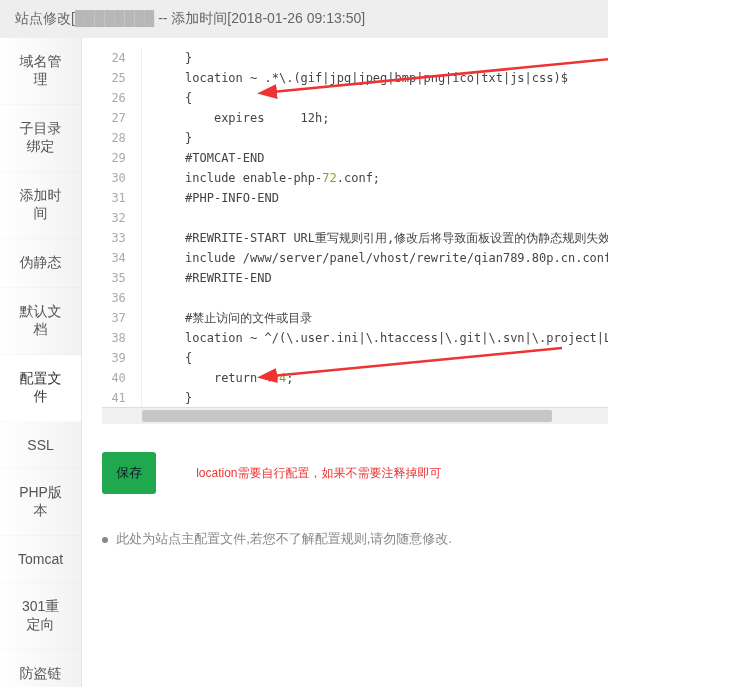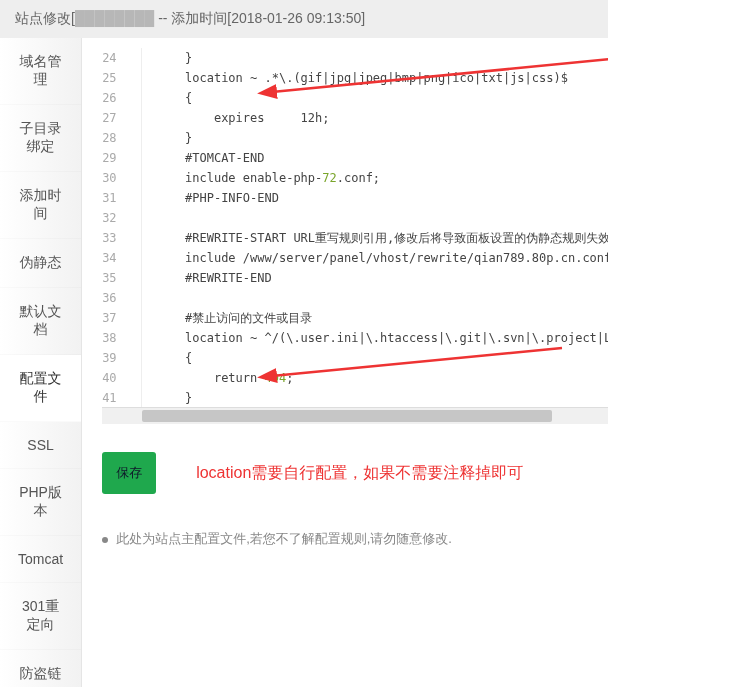--- a/index.html
+++ b/index.html
@@ -5,28 +5,28 @@
     * { margin: 0; padding: 0; box-sizing: border-box; }
     body { font-family: "Microsoft YaHei", sans-serif; font-size: 13px; background: #fff; color: #333; }
     .container { width: 608px; height: 689px; position: relative; overflow: hidden; }
     .header { background: #eee; padding: 10px 15px; font-size: 14px; color: #666; }
     .body { display: flex; height: calc(100% - 40px); }
     .sidebar { width: 130px; background: linear-gradient(to right, #fff, #f2f2f2); border-right: 1px solid #e5e5e5; }
     .sidebar-item { padding: 15px 18px; font-size: 14px; color: #555; cursor: pointer; border-bottom: 1px solid rgba(0,0,0,0.02); text-align: center; }
     .sidebar-item.active { background: #fff; font-weight: 500; color: #333; }
     .main { flex: 1; padding: 10px 0 0 20px; position: relative; }
     .editor { position: relative; border-bottom: 1px solid #ddd; height: 360px; overflow: hidden; }
-    .gutter { position: absolute; left: 0; top: 0; width: 40px; background: #fff; border-right: 1px solid #eee; text-align: left; padding-right: 6px; color: #aaa; font-family: Consolas, monospace; font-size: 12px; line-height: 20px; }
+    .gutter { position: absolute; left: 0; top: 0; width: 40px; background: #fff; border-right: 1px solid #eee; text-align: center; padding-right: 6px; color: #aaa; font-family: Consolas, monospace; font-size: 12px; line-height: 20px; }
     .code { margin-left: 40px; padding-left: 14px; font-family: Consolas, monospace; font-size: 12px; line-height: 20px; white-space: pre; color: #444; }
     .num { color: #7aa52b; }
     .hscroll { height: 16px; background: #f0f0f0; position: relative; }
     .hscroll-thumb { position: absolute; left: 40px; top: 2px; width: 410px; height: 12px; background: #c6c6c6; border-radius: 2px; }
     .save-row { display: flex; align-items: center; margin-top: 28px; gap: 40px; }
     .save-btn { background: #1fa84d; color: #0f172a; border: none; padding: 12px 14px; font-size: 13px; border-radius: 3px; cursor: pointer; }
-    .save-msg { color: #e33; font-size: 16px; text-align: right; }
+    .save-msg { color: #e33; font-size: 12px; text-align: right; }
     .warn-row { margin-top: 36px; color: #888; font-size: 13px; }
     .dot { display: inline-block; width: 6px; height: 6px; background: #888; border-radius: 50%; margin-right: 8px; vertical-align: middle; }
     .footer-url { position: absolute; right: 10px; bottom: 8px; color: #888; font-size: 12px; }
     .arrows { position: absolute; left: 40px; top: 0; pointer-events: none; }
   </style>
 </head>
 <body>
 
 <div class="container">
   <div class="header">

